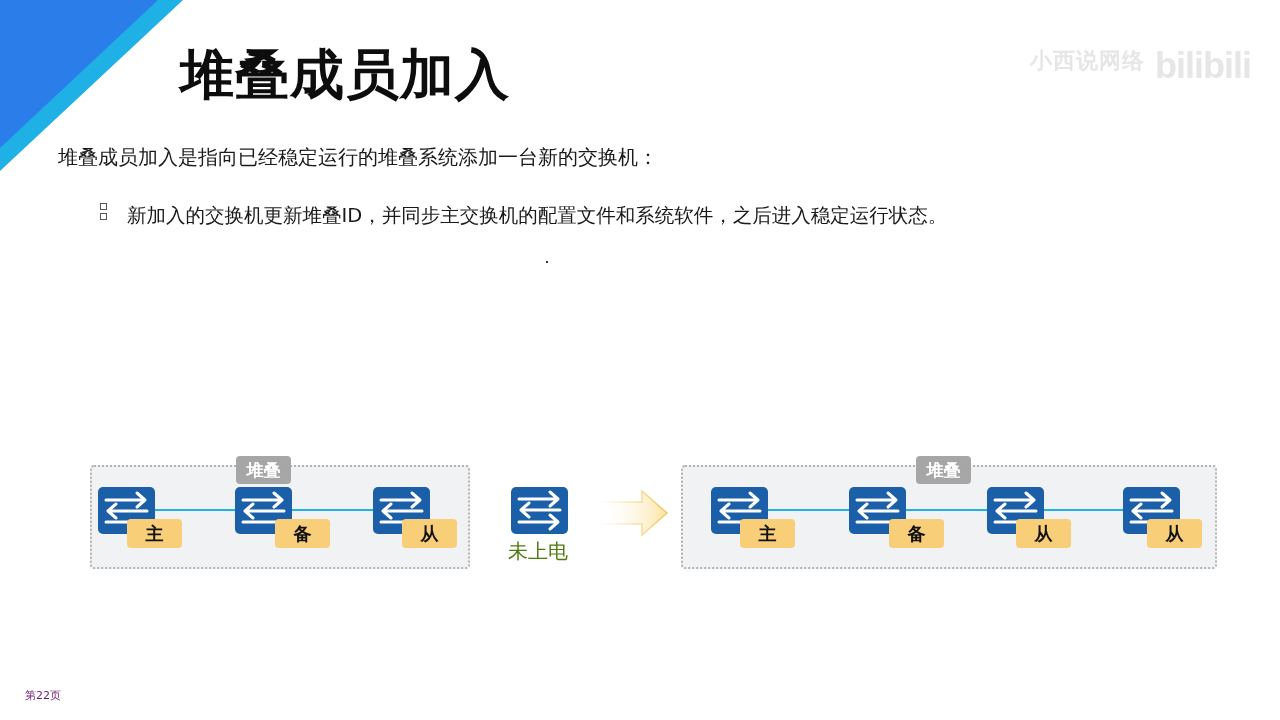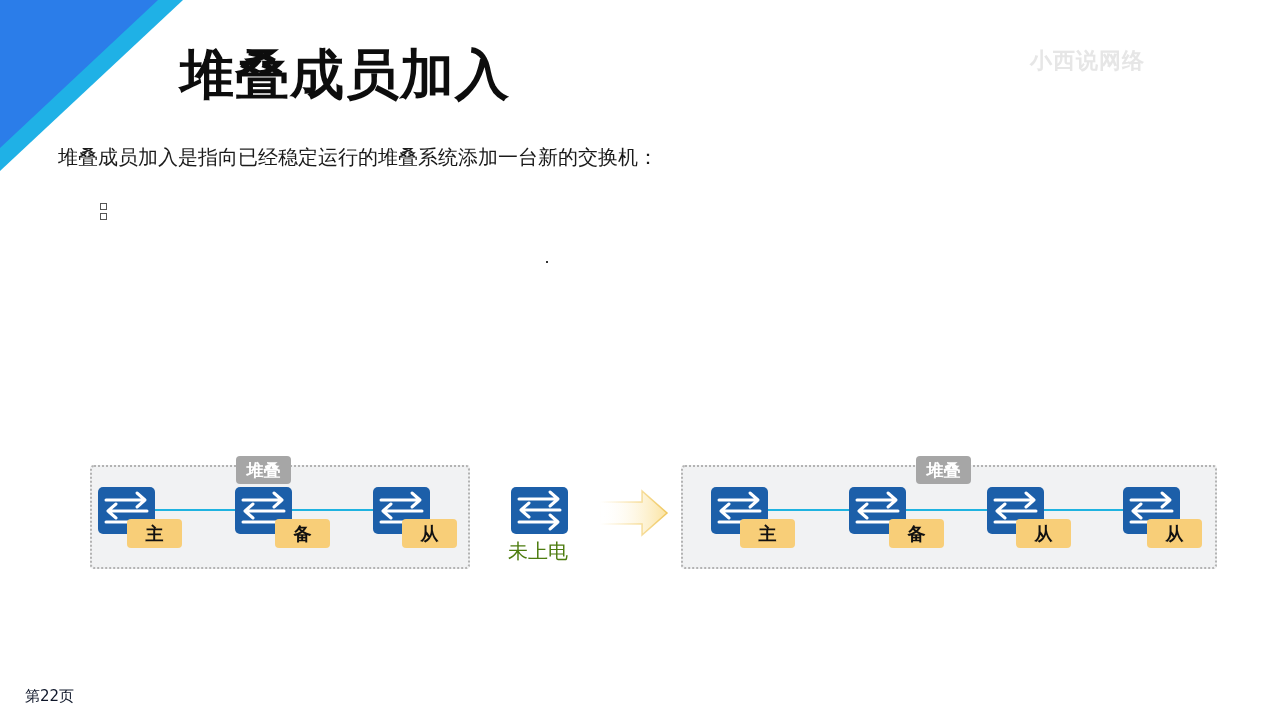--- a/index.html
+++ b/index.html
@@ -25,45 +25,47 @@
   .link-line { position: absolute; top: 509px; height: 2px; background: #1fb3e0; }
 
   .switch { position: absolute; top: 487px; width: 57px; height: 47px; background: #1c5fa9; border-radius: 5px; }
   .switch svg { position: absolute; left: 0; top: 0; }
   .role { position: absolute; top: 519px; width: 55px; height: 29px; background: #f8ce78; border-radius: 4px; font-size: 18px; font-weight: bold; color: #111; display: flex; align-items: center; justify-content: center; }
 
   .unpowered-label { position: absolute; left: 505px; top: 538px; width: 66px; text-align: center; font-size: 20px; color: #4d7c0f; line-height: 26px; }
 
   .arrow { position: absolute; left: 598px; top: 488px; width: 72px; height: 50px; }
 
-  .page-num { position: absolute; left: 25px; top: 686px; font-size: 15px; color: #0f172a; line-height: 20px; }
+  .page-num { position: absolute; left: 25px; top: 686px; font-size: 11px; color: #701a75; line-height: 20px; }
   .dot { position: absolute; left: 546px; top: 261px; width: 2px; height: 2px; background: #333; }
 </style>
 </head>
 <body>
 
 <svg class="corner" viewBox="0 0 200 180" width="200" height="180">
   <polygon points="0,0 183,0 0,171" fill="#1fb1e6"></polygon>
   <polygon points="0,0 158,0 0,148" fill="#2b7de9"></polygon>
 </svg>
 
 <div class="watermark">
   <span class="wm-cn">小西说网络</span>
+  <span class="wm-bili">bilibili</span>
 </div>
 
 <div class="title">堆叠成员加入</div>
 
 <div class="intro">堆叠成员加入是指向已经稳定运行的堆叠系统添加一台新的交换机：</div>
 
 <ul class="bullets">
   <li class="bullet">
     <span class="bullet-mark"></span>
   </li>
   <li class="bullet">
     <span class="bullet-mark"></span>
+    <span>新加入的交换机更新堆叠ID，并同步主交换机的配置文件和系统软件，之后进入稳定运行状态。</span>
   </li>
 </ul>
 
 <div class="dot"></div>
 
 <div>
   <div class="stack-box" style="left:90px; width:380px;"></div>
   <div class="link-line" style="left:155px; width:220px;"></div>
   <div class="stack-tag" style="left:236px; width:55px;">堆叠</div>
 

